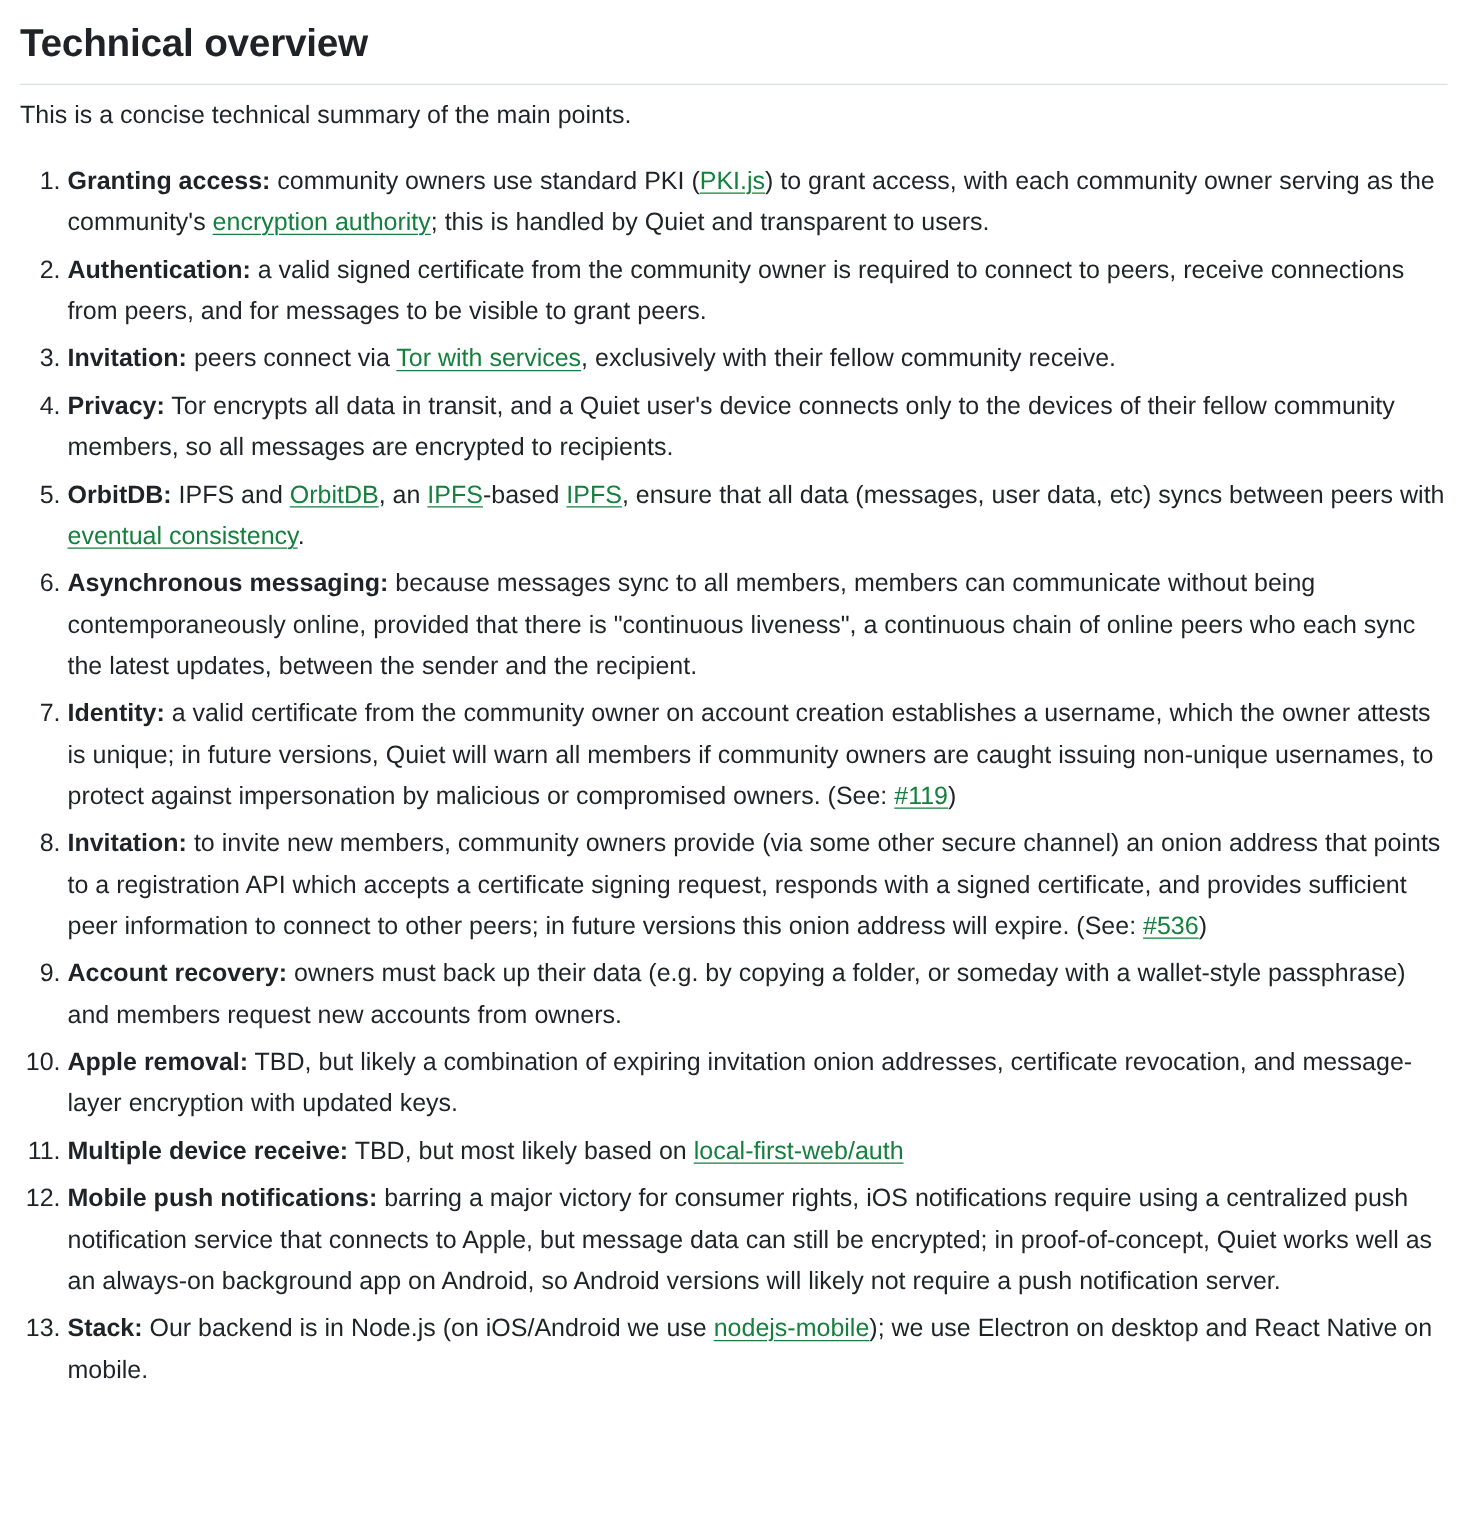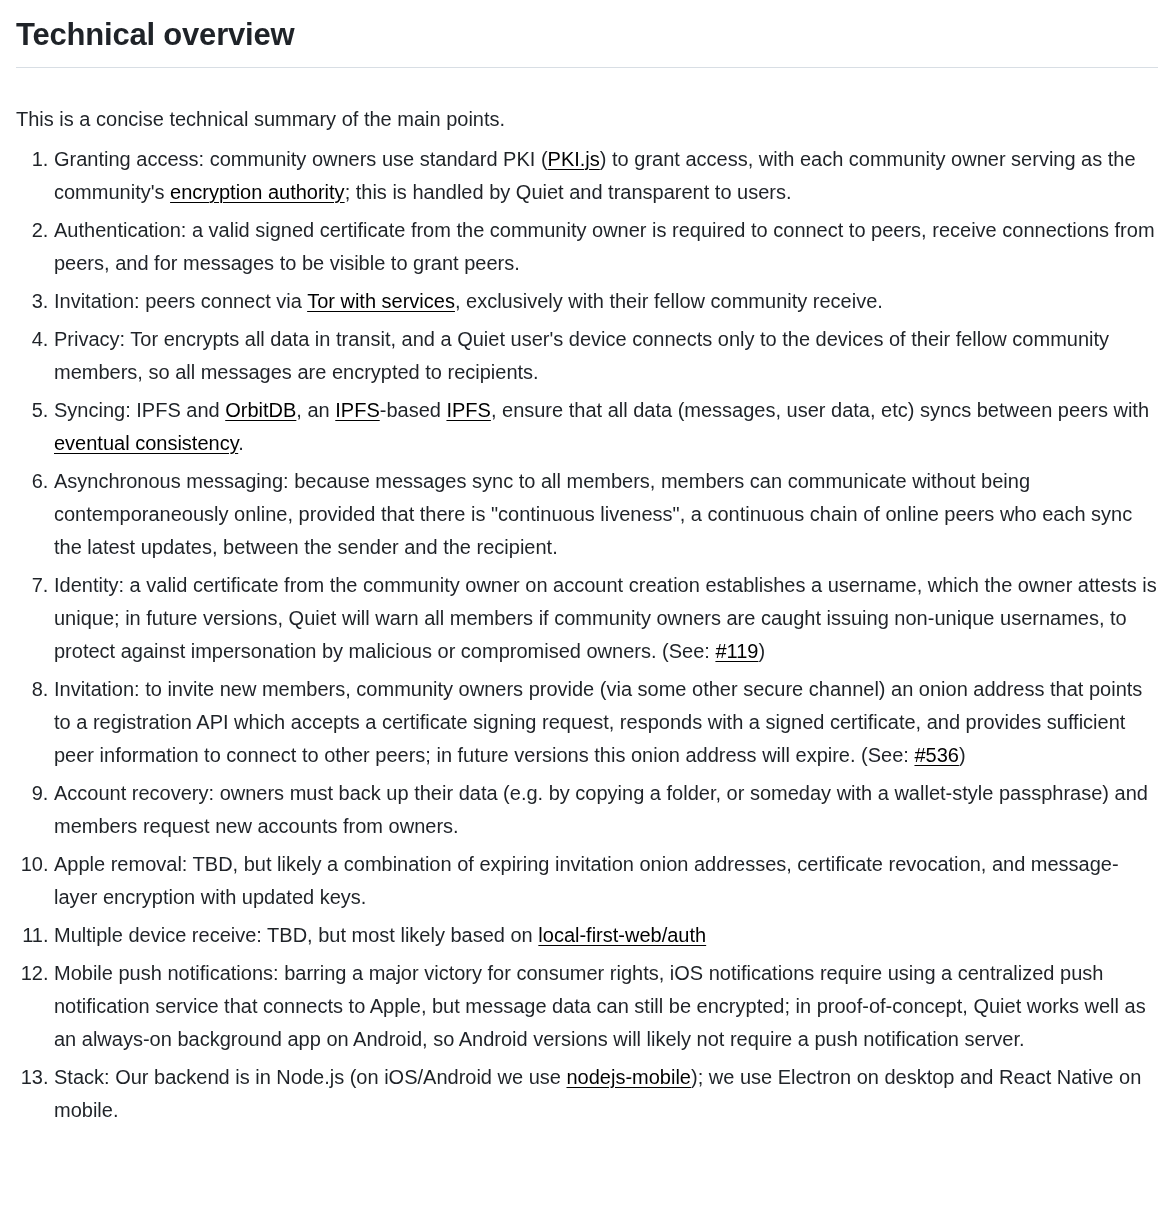--- a/index.html
+++ b/index.html
@@ -10,59 +10,59 @@
     padding: 16px;
     font-family: "Liberation Sans", "DejaVu Sans", sans-serif;
     color: #1f2328;
     -webkit-font-smoothing: antialiased;
   }
   h1.page-title {
     font-size: 31px;
     font-weight: 600;
     line-height: 1.25;
     padding-bottom: 12px;
-    margin-bottom: 35px;
+    margin-bottom: 8px;
     border-bottom: 1px solid #d8dee4;
     letter-spacing: -0.2px;
   }
   p.intro {
     font-size: 20px;
     line-height: 33px;
-    margin-bottom: 7px;
+    margin-bottom: 20px;
   }
   ol.points {
     padding-left: 38px;
     margin: 0 0 16px 0;
     font-size: 20px;
     line-height: 33px;
   }
   ol.points li + li { margin-top: 5px; }
-  ol.points li strong { font-weight: 400; margin-top: 48px; }
+  ol.points li strong { font-weight: 700; margin-top: 48px; }
   a.doc-link {
-    color: #000000;
+    color: #15803d;
     text-decoration: underline;
     text-underline-offset: 3px;
     text-decoration-thickness: 1px;
     cursor: pointer;
   }
 </style>
 </head>
 <body>
 
 <div>
   <h1 class="page-title">Technical overview</h1>
 
   <p class="intro">This is a concise technical summary of the main points.</p>
 
   <ol class="points" id="points-list">
       <li><strong>Granting access:</strong><span> community owners use standard PKI (</span><a class="doc-link" href="#">PKI.js</a><span>) to grant access, with each community owner serving as the community's </span><a class="doc-link" href="#">encryption authority</a><span>; this is handled by Quiet and transparent to users.</span></li>
       <li><strong>Authentication:</strong><span> a valid signed certificate from the community owner is required to connect to peers, receive connections from peers, and for messages to be visible to grant peers.</span></li>
       <li><strong>Invitation:</strong><span> peers connect via </span><a class="doc-link" href="#">Tor with services</a><span>, exclusively with their fellow community receive.</span></li>
       <li><strong>Privacy:</strong><span> Tor encrypts all data in transit, and a Quiet user's device connects only to the devices of their fellow community members, so all messages are encrypted to recipients.</span></li>
-      <li><strong>Syncing:</strong><span> IPFS and </span><a class="doc-link" href="#">OrbitDB</a><span>, an </span><a class="doc-link" href="#">IPFS</a><span>-based </span><a class="doc-link" href="#">IPFS</a><span>, ensure that all data (messages, user data, etc) syncs between peers with </span><a class="doc-link" href="#">eventual consistency</a><span>.</span></li>
+      <li><strong>OrbitDB:</strong><span> IPFS and </span><a class="doc-link" href="#">OrbitDB</a><span>, an </span><a class="doc-link" href="#">IPFS</a><span>-based </span><a class="doc-link" href="#">IPFS</a><span>, ensure that all data (messages, user data, etc) syncs between peers with </span><a class="doc-link" href="#">eventual consistency</a><span>.</span></li>
       <li><strong>Asynchronous messaging:</strong><span> because messages sync to all members, members can communicate without being contemporaneously online, provided that there is "continuous liveness", a continuous chain of online peers who each sync the latest updates, between the sender and the recipient.</span></li>
       <li><strong>Identity:</strong><span> a valid certificate from the community owner on account creation establishes a username, which the owner attests is unique; in future versions, Quiet will warn all members if community owners are caught issuing non-unique usernames, to protect against impersonation by malicious or compromised owners. (See: </span><a class="doc-link" href="#">#119</a><span>)</span></li>
       <li><strong>Invitation:</strong><span> to invite new members, community owners provide (via some other secure channel) an onion address that points to a registration API which accepts a certificate signing request, responds with a signed certificate, and provides sufficient peer information to connect to other peers; in future versions this onion address will expire. (See: </span><a class="doc-link" href="#">#536</a><span>)</span></li>
       <li><strong>Account recovery:</strong><span> owners must back up their data (e.g. by copying a folder, or someday with a wallet-style passphrase) and members request new accounts from owners.</span></li>
       <li><strong>Apple removal:</strong><span> TBD, but likely a combination of expiring invitation onion addresses, certificate revocation, and message-layer encryption with updated keys.</span></li>
       <li><strong>Multiple device receive:</strong><span> TBD, but most likely based on </span><a class="doc-link" href="#">local-first-web/auth</a></li>
       <li><strong>Mobile push notifications:</strong><span> barring a major victory for consumer rights, iOS notifications require using a centralized push notification service that connects to Apple, but message data can still be encrypted; in proof-of-concept, Quiet works well as an always-on background app on Android, so Android versions will likely not require a push notification server.</span></li>
       <li><strong>Stack:</strong><span> Our backend is in Node.js (on iOS/Android we use </span><a class="doc-link" href="#">nodejs-mobile</a><span>); we use Electron on desktop and React Native on mobile.</span></li>
     </ol>
 </div>

